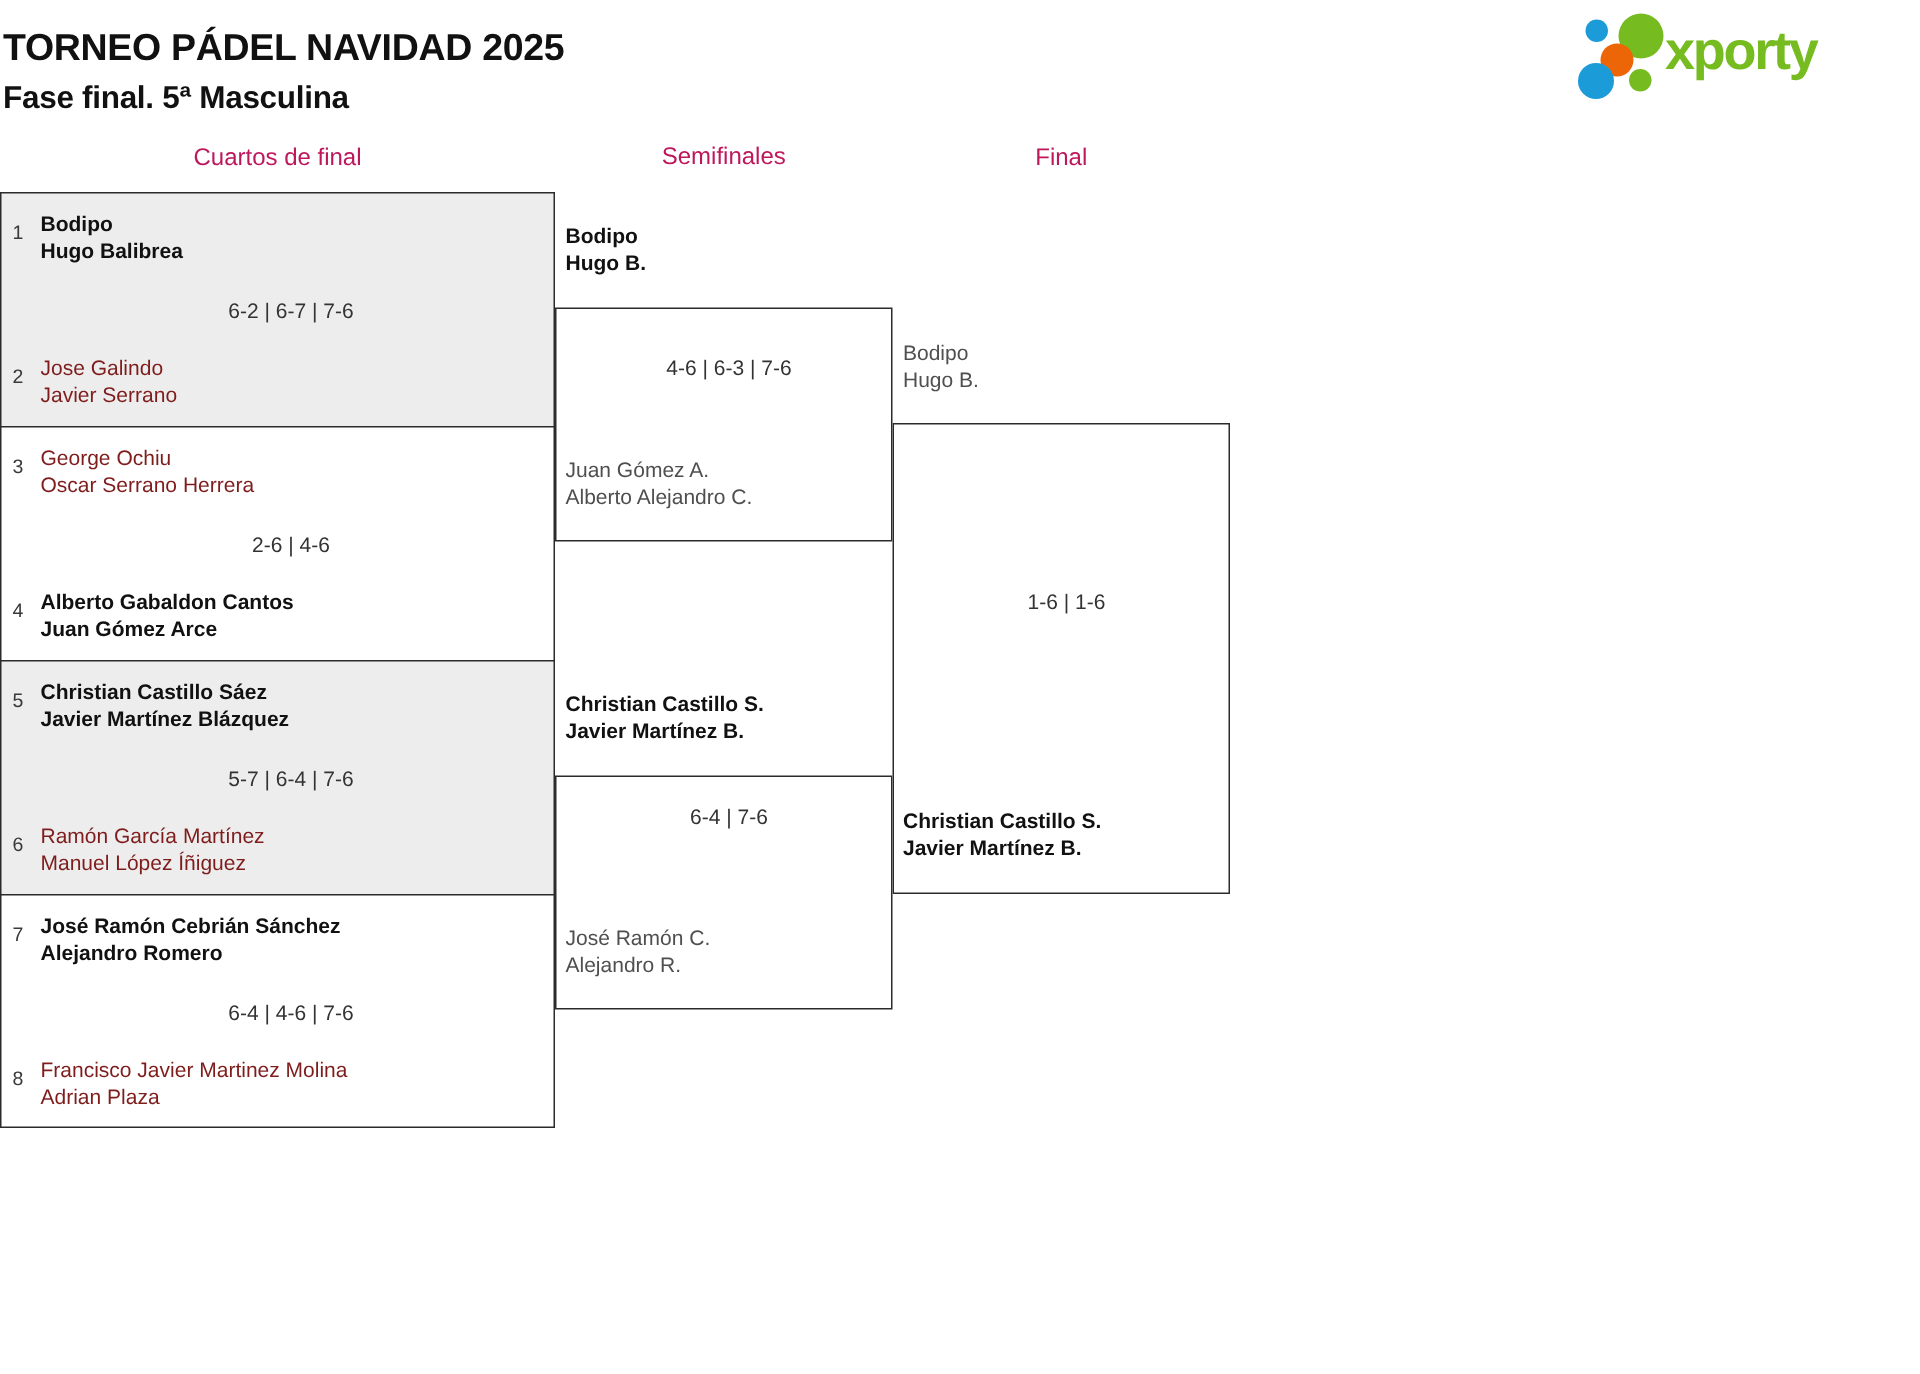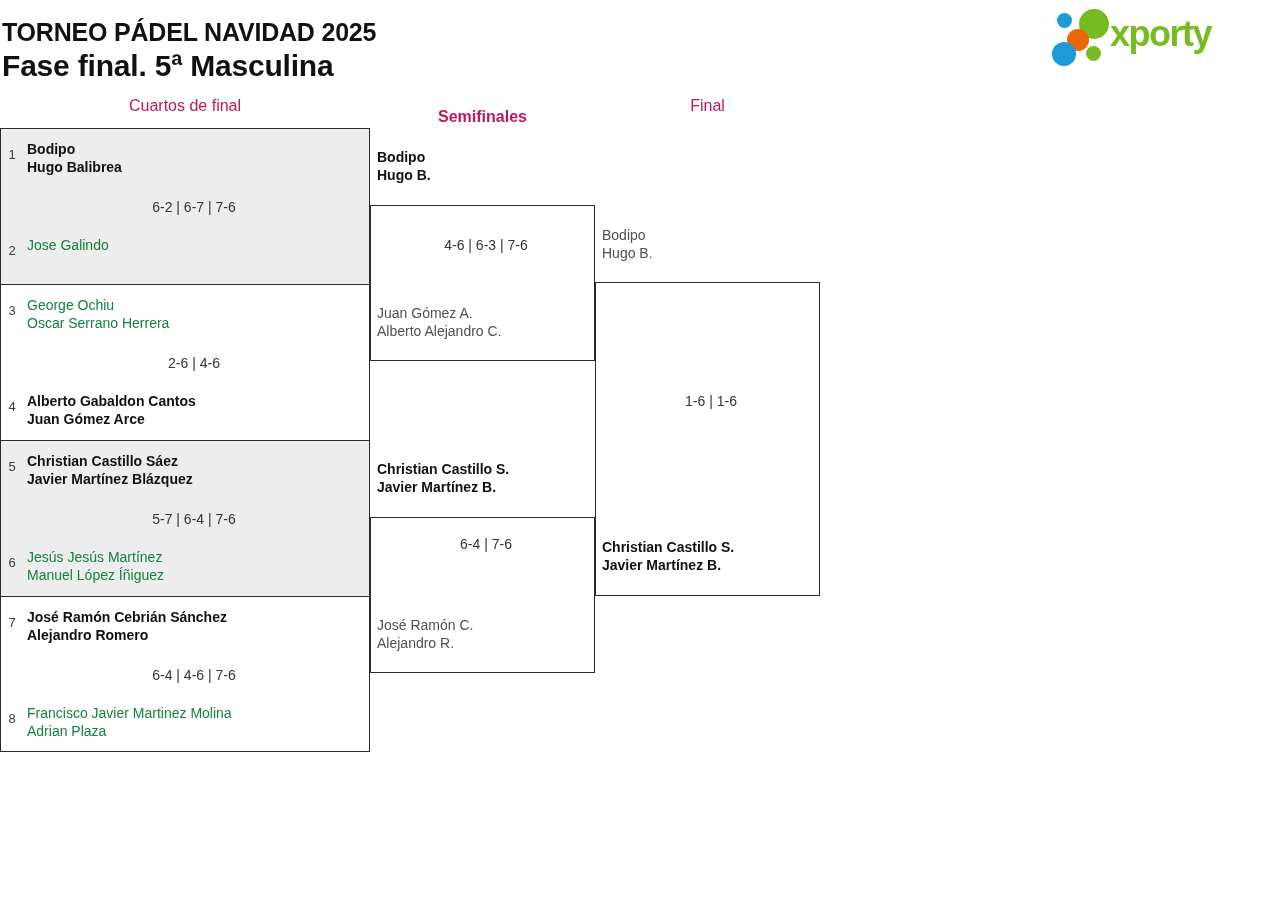--- a/index.html
+++ b/index.html
@@ -28,21 +28,21 @@
   }
   .title-line1 {
     font-size: 25px;
     font-weight: bold;
     line-height: 33px;
     letter-spacing: -0.2px;
     white-space: nowrap;
     margin-top: 14px;
   }
   .title-line2 {
-    font-size: 30px;
+    font-size: 21px;
     font-weight: bold;
     line-height: 33px;
     letter-spacing: -0.2px;
     white-space: nowrap;
   }
 
   
   #logo {
     position: absolute;
     left: 1050px; top: 7px;
@@ -71,21 +71,21 @@
 
   
   .round-header {
     position: absolute;
     font-size: 16px;
     color: #be185d;
     text-align: center;
     white-space: nowrap;
   }
   #round-qf   { left: 0px;   top: 97px; width: 370px; }
-  #round-sf   { left: 370px; top: 108px; width: 225px; font-weight: bold; }
+  #round-sf   { left: 370px; top: 96px; width: 225px; }
   #round-f    { left: 595px; top: 97px; width: 225px; }
 
   
   #bracket {
     position: absolute;
     left: 0; top: 0;
     width: 1280px; height: 916px;
   }
 
   
@@ -125,21 +125,21 @@
     position: absolute;
     left: 26px;
     right: 8px;
     font-size: 14px;
     line-height: 18px;
   }
   .team.top    { top: 11px; }
   .team.bottom { top: 107px; }
   .team .ln { display: block; white-space: nowrap; }
   .team.winner { font-weight: bold; color: #111111; }
-  .team.loser  { font-weight: normal; color: #15803d; }
+  .team.loser  { font-weight: normal; color: #7f1d1d; }
 
   
   .score {
     position: absolute;
     font-size: 14px;
     color: #333333;
     text-align: center;
     white-space: nowrap;
   }
   .qf-score {
@@ -247,20 +247,21 @@
   <div id="qf1" class="qf-box shaded">
     <span class="seed top">1</span>
     <div class="team top winner">
       <span class="ln">Bodipo</span>
       <span class="ln">Hugo Balibrea</span>
     </div>
     <div class="score qf-score">6-2 | 6-7 | 7-6</div>
     <span class="seed bottom">2</span>
     <div class="team bottom loser">
       <span class="ln">Jose Galindo</span>
+      <span class="ln">Javier Serrano</span>
     </div>
   </div>
 
   <div id="qf2" class="qf-box plain">
     <span class="seed top">3</span>
     <div class="team top loser">
       <span class="ln">George Ochiu</span>
       <span class="ln">Oscar Serrano Herrera</span>
     </div>
     <div class="score qf-score">2-6 | 4-6</div>
@@ -273,21 +274,21 @@
 
   <div id="qf3" class="qf-box shaded">
     <span class="seed top">5</span>
     <div class="team top winner">
       <span class="ln">Christian Castillo Sáez</span>
       <span class="ln">Javier Martínez Blázquez</span>
     </div>
     <div class="score qf-score">5-7 | 6-4 | 7-6</div>
     <span class="seed bottom">6</span>
     <div class="team bottom loser">
-      <span class="ln">Jesús Jesús Martínez</span>
+      <span class="ln">Ramón García Martínez</span>
       <span class="ln">Manuel López Íñiguez</span>
     </div>
   </div>
 
   <div id="qf4" class="qf-box plain last">
     <span class="seed top">7</span>
     <div class="team top winner">
       <span class="ln">José Ramón Cebrián Sánchez</span>
       <span class="ln">Alejandro Romero</span>
     </div>

